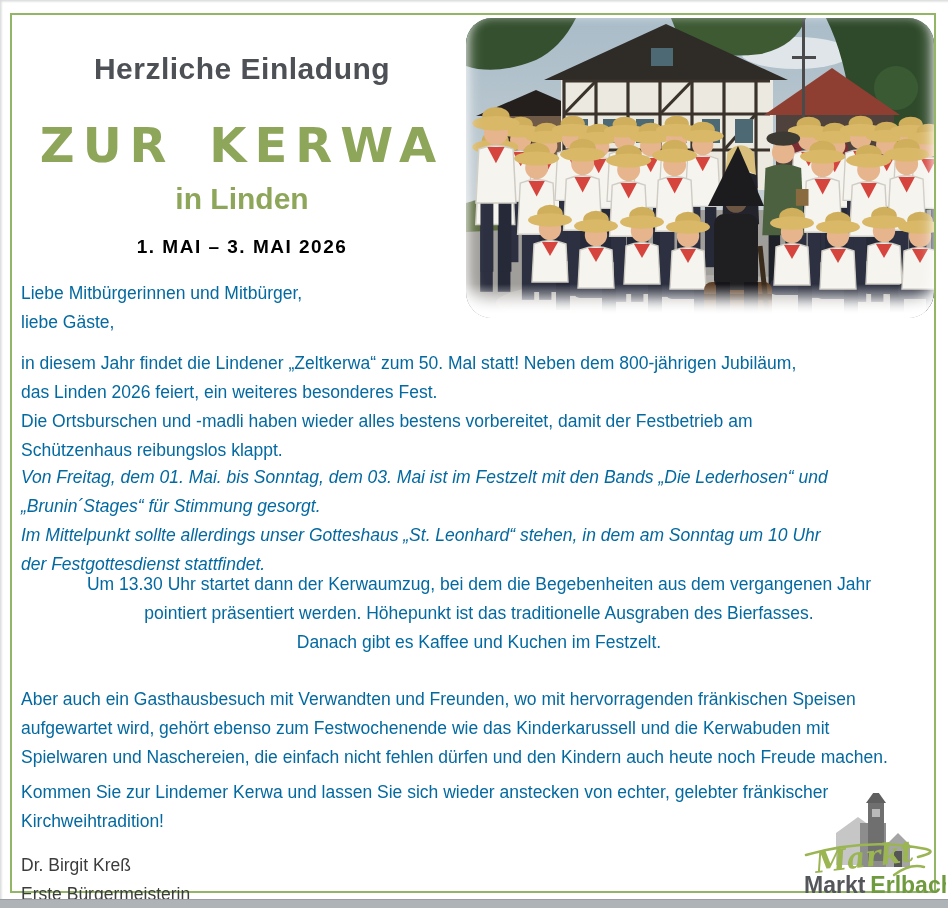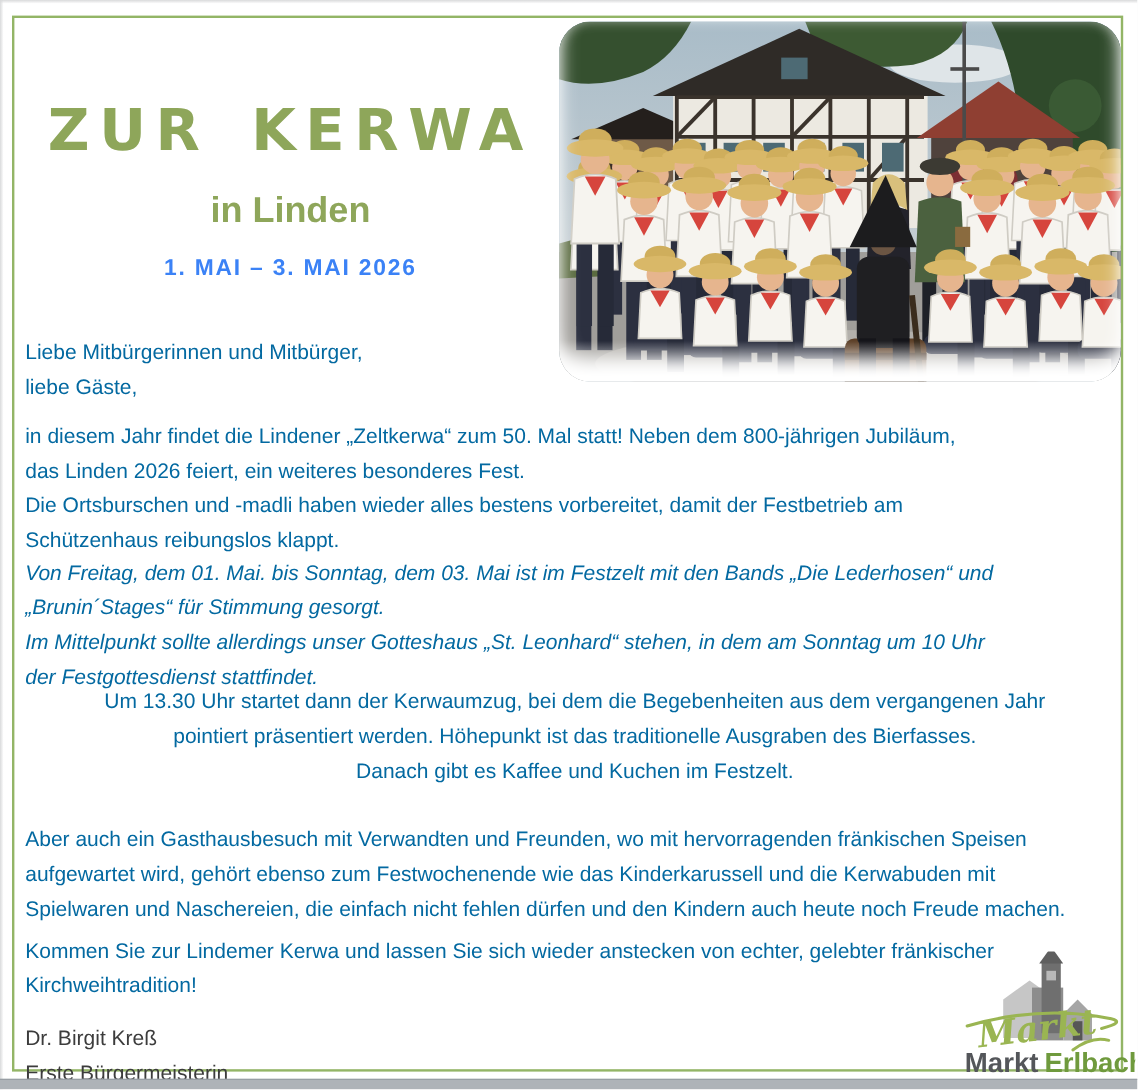--- a/index.html
+++ b/index.html
@@ -11,22 +11,22 @@
     background:linear-gradient(90deg,#d9dadb,rgba(255,255,255,0));}
   .bottom-strip{position:absolute;left:0;top:899px;width:948px;height:9px;
     background:#aeb3b8;border-top:1px solid #989ea4;box-sizing:border-box;}
   .frame{position:absolute;left:10px;top:13px;width:926px;height:880px;
     border:2px solid #93b566;background:#fff;box-sizing:border-box;}
   
   .header{position:absolute;left:24px;top:36px;width:412px;text-align:center;}
   .h-invite{font-size:30px;line-height:36px;font-weight:bold;color:#4d5156;letter-spacing:.5px;}
   .h-title{margin-top:29px;font-size:48px;line-height:58px;font-weight:800;color:#8ea65a;
     letter-spacing:8px;word-spacing:10px;font-family:"DejaVu Sans",sans-serif;}
-  .h-sub{margin-top:21px;font-size:30px;line-height:34px;font-weight:bold;color:#8ea65a;}
-  .h-date{margin-top:18px;font-size:19px;line-height:26px;font-weight:bold;color:#3b82f6;
+  .h-sub{margin-top:8px;font-size:30px;line-height:34px;font-weight:bold;color:#8ea65a;}
+  .h-date{margin-top:18px;font-size:19px;line-height:26px;font-weight:bold;color:#000000;
     letter-spacing:1.5px;}
   
   .photo{position:absolute;left:454px;top:3px;width:468px;height:300px;border-radius:26px;
     overflow:hidden;background:#b7c9d4;}
   .photo svg{display:block;}
   .photo .fade{position:absolute;left:0;bottom:0;width:100%;height:34px;
     background:linear-gradient(rgba(255,255,255,0),#ffffff 90%);}
   .photo .vignette{position:absolute;inset:0;border-radius:26px;
     box-shadow:inset 0 -14px 16px rgba(255,255,255,.95), inset 0 0 10px rgba(255,255,255,.45);}
   
@@ -46,20 +46,21 @@
 </head>
 <body>
 
 <div class="page">
   <div class="edge-top"></div>
   <div class="edge-left"></div>
 
   <div class="frame">
 
     <div class="header">
+      <div class="h-invite">Herzliche Einladung</div>
       <div class="h-title">ZUR KERWA</div>
       <div class="h-sub">in Linden</div>
       <div class="h-date">1. MAI – 3. MAI 2026</div>
     </div>
 
     <div class="photo">
       <svg width="468" height="300" viewBox="0 0 468 300">
         <defs>
           <linearGradient id="sky" x1="0" y1="0" x2="0" y2="1">
             <stop offset="0" stop-color="#a9bcc8"></stop>

